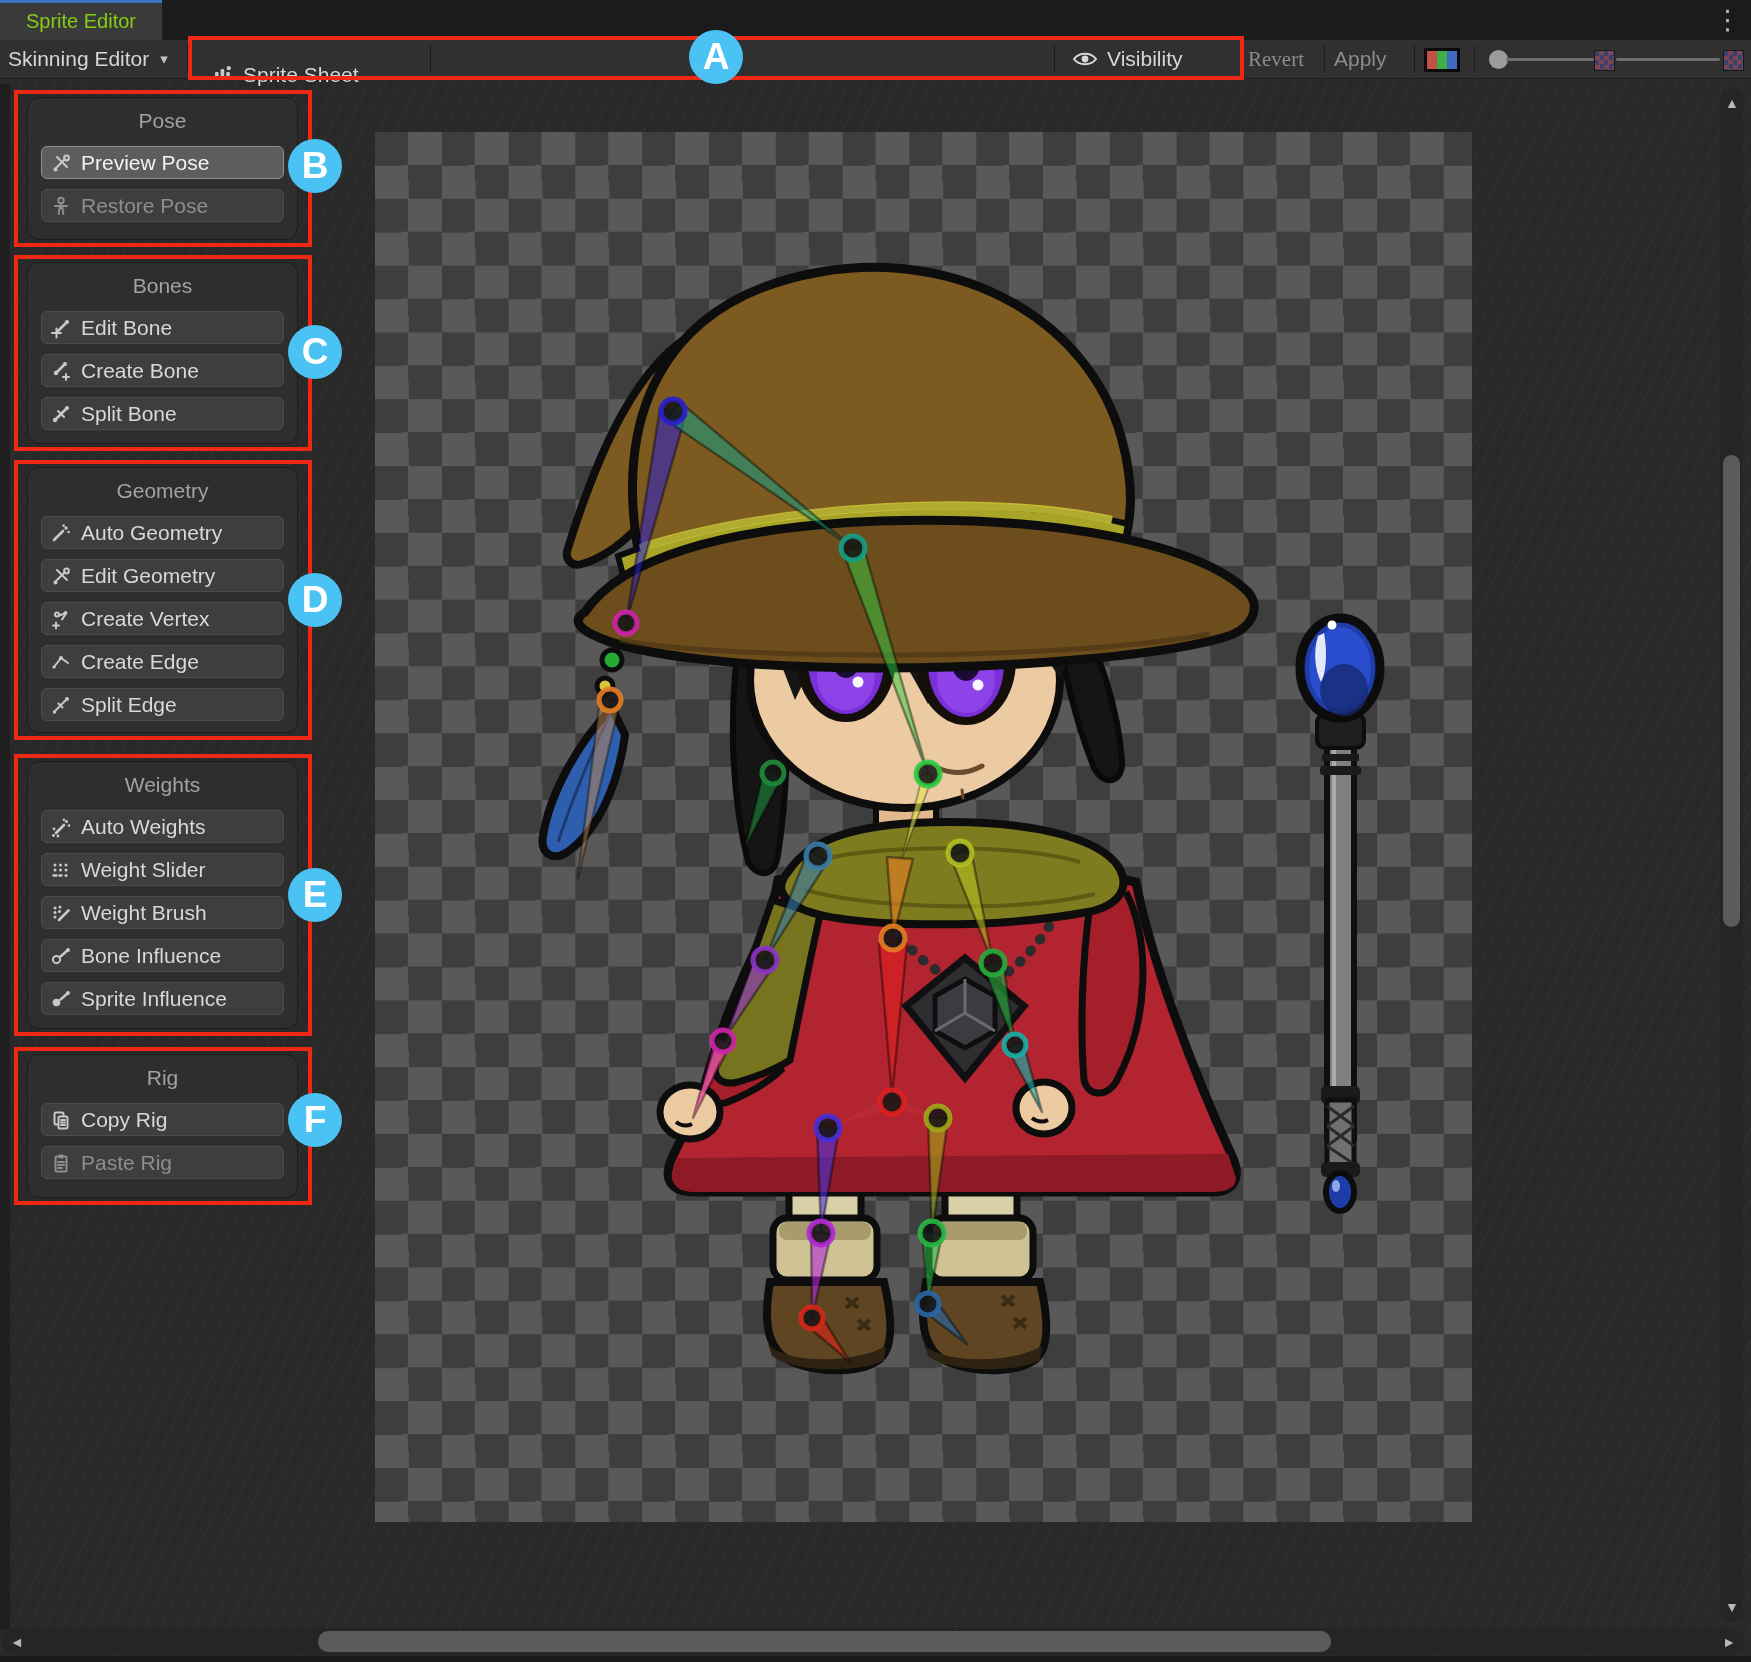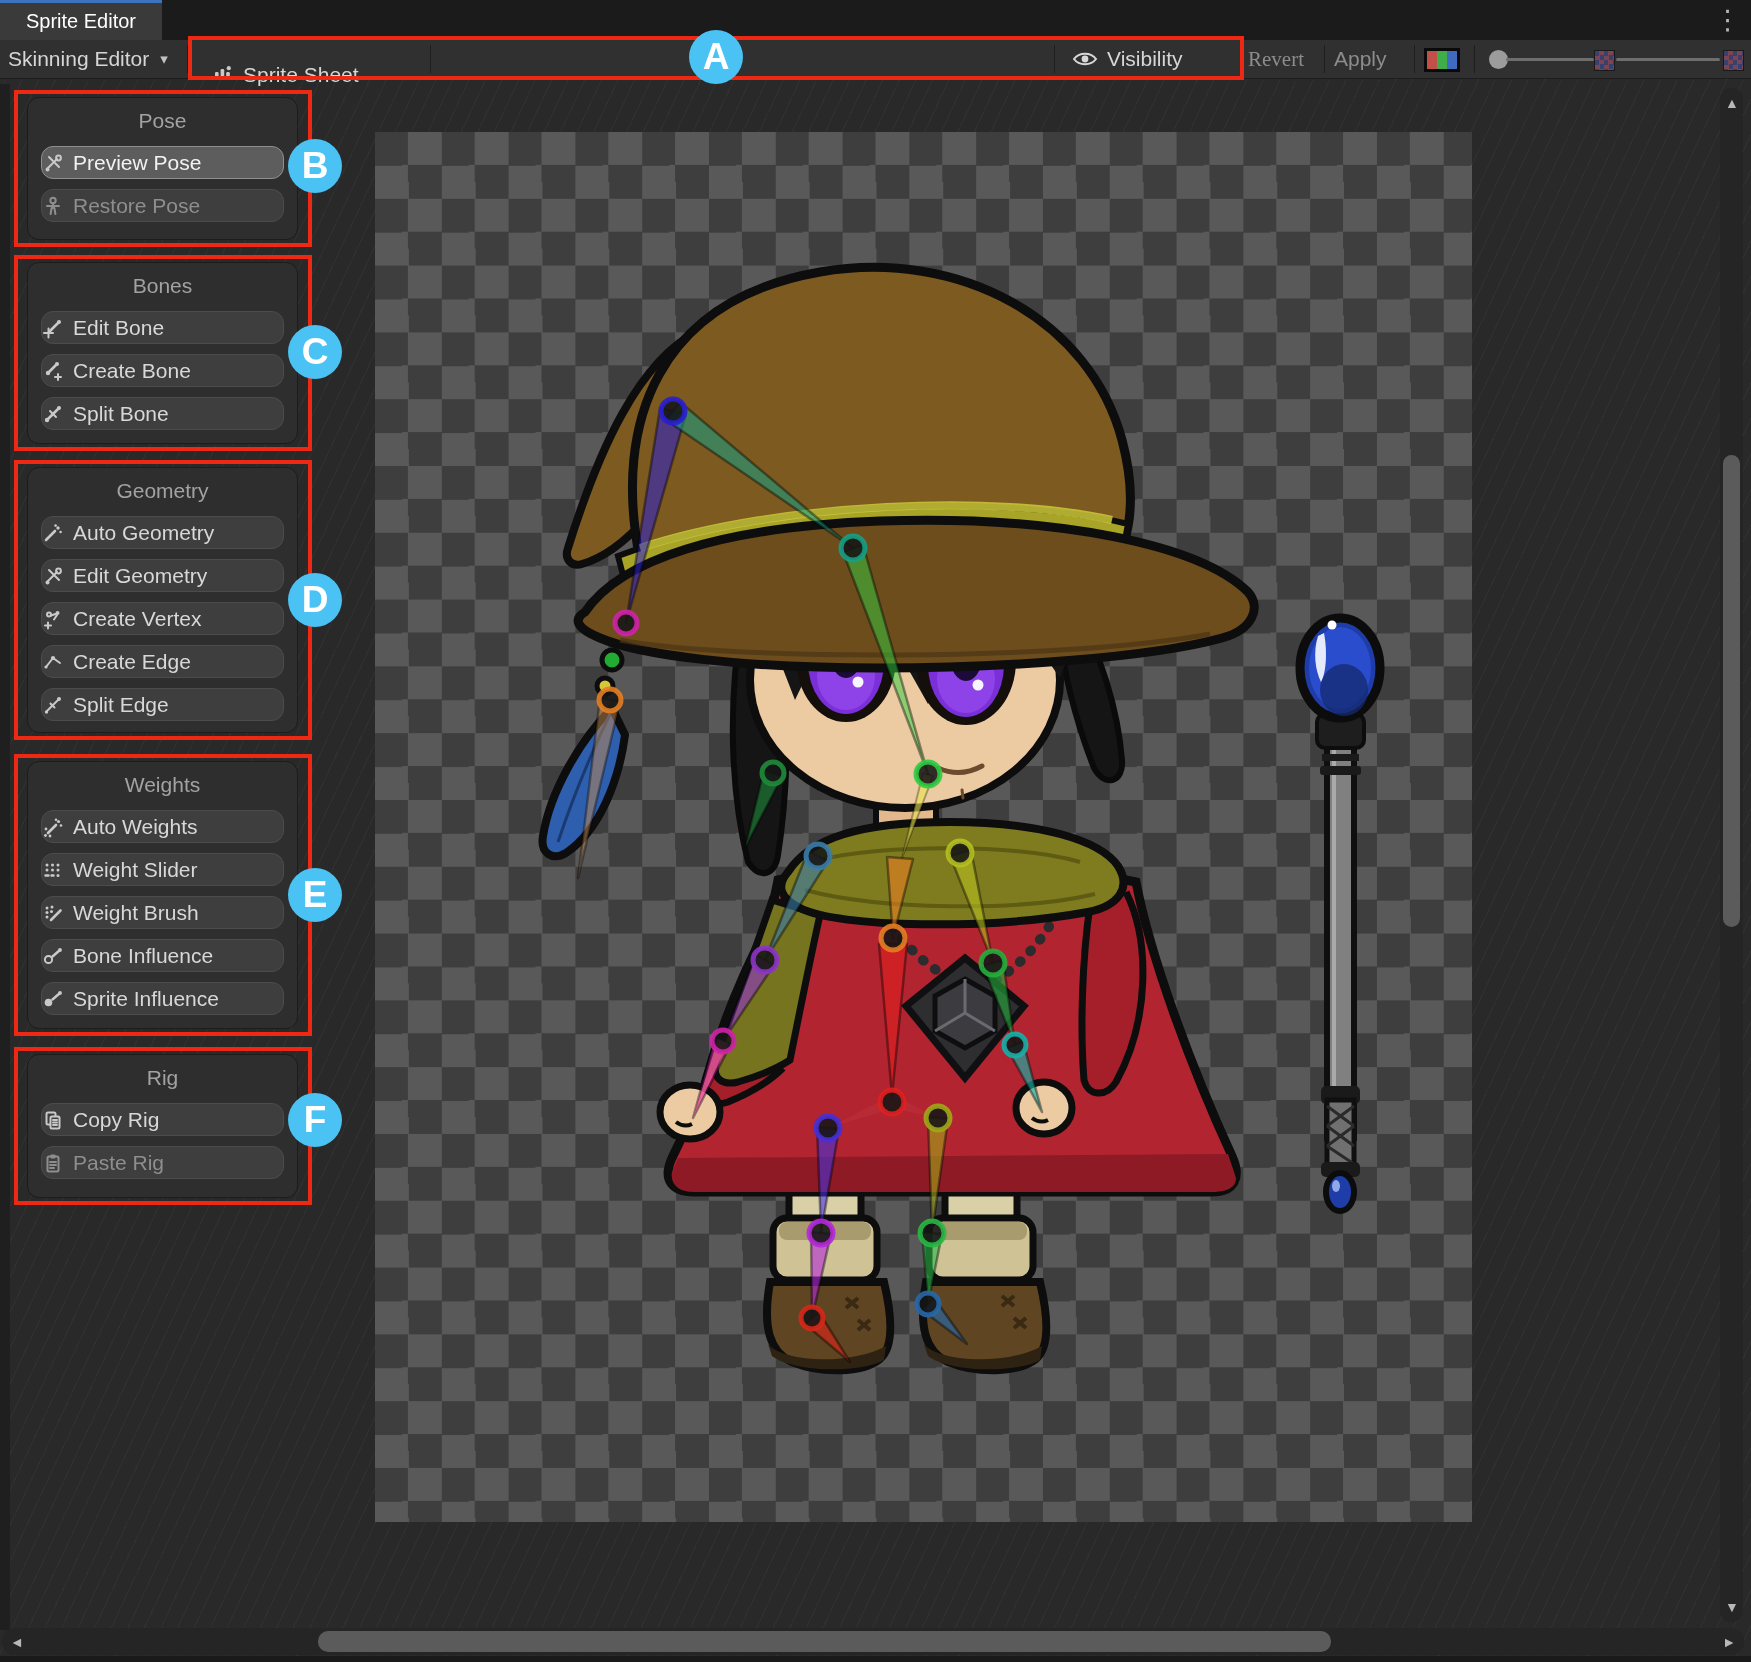--- a/index.html
+++ b/index.html
@@ -7,21 +7,21 @@
     position:relative;width:1751px;height:1662px;overflow:hidden;
     background-color:#292929;
     background-image:repeating-linear-gradient(295deg, rgba(255,255,255,0.035) 0 1px, transparent 1px 15px);
     font-family:"Liberation Sans", sans-serif;
     -webkit-font-smoothing:antialiased;
   }
   
   .tabbar{position:absolute;left:0;top:0;width:100%;height:40px;background:#1b1b1b;}
   .tab{
     position:absolute;left:0;top:0;width:162px;height:37px;background:#3a3a3a;
-    border-top:3px solid #3d73bd;color:#ffffff;font-size:20px;
+    border-top:3px solid #3d73bd;color:#84cc16;font-size:20px;
     display:flex;align-items:center;justify-content:center;
   }
   .kebab{position:absolute;right:10px;top:0;height:40px;display:flex;align-items:center;color:#b4b4b4;font-size:27px;cursor:default;}
   
   .toolbar{position:absolute;left:0;top:40px;width:100%;height:38px;background:#303030;border-bottom:1px solid #1d1d1d;}
   .tb-item{position:absolute;top:0;height:38px;display:flex;align-items:center;gap:9px;color:#d6d6d6;font-size:21px;white-space:nowrap;}
   .tb-divider{position:absolute;top:5px;width:1px;height:28px;background:#1e1e1e;}
   .tb-dim{color:#8c8c8c;}
   .caret{font-size:15px;color:#c2c2c2;margin-left:2px;}
   .swatch{
@@ -43,22 +43,22 @@
     color:#fff;font-weight:bold;font-size:37px;display:flex;align-items:center;justify-content:center;
     pointer-events:none;
   }
   
   .panel{
     position:absolute;left:27px;width:271px;background:#2e2e2e;border:1px solid #1c1c1c;
     border-radius:12px;box-sizing:border-box;overflow:hidden;z-index:10;
   }
   .ptitle{padding:11px 0 13px 0;text-align:center;color:#a2a2a2;font-size:21px;}
   .btn{
-    height:33px;margin:0 13px 10px 13px;background:#3e3e3e;border:1px solid #4c4c4c;border-radius:12px;
-    display:flex;align-items:center;gap:9px;color:#d8d8d8;font-size:21px;box-sizing:border-box;
+    height:33px;margin:0 13px 10px 13px;background:#3e3e3e;border:1px solid #4c4c4c;border-radius:6px;
+    display:flex;align-items:center;padding-left:8px;gap:9px;color:#d8d8d8;font-size:21px;box-sizing:border-box;
     white-space:nowrap;
   }
   .btn.selected{background:#5d5d5d;border-color:#8f8f8f;color:#f2f2f2;}
   .btn.disabled{color:#8e8e8e;}
   .btn svg{flex:0 0 auto;}
   .ico{stroke:#c9c9c9;stroke-width:2;fill:none;stroke-linecap:round;stroke-linejoin:round;}
   .ico-dim{stroke:#8e8e8e;}
   .fill{fill:#c9c9c9;stroke:none;}
   .fill-dim{fill:#8e8e8e;stroke:none;}
   

